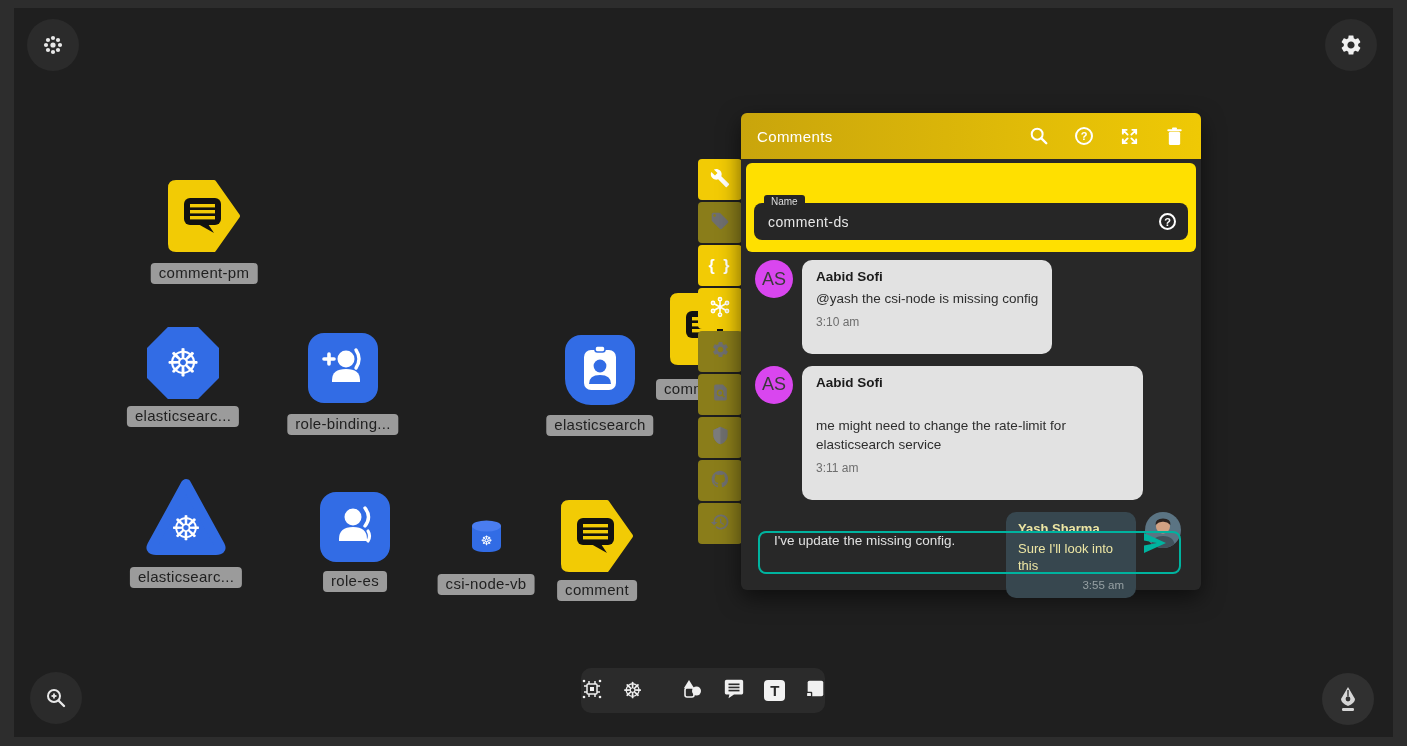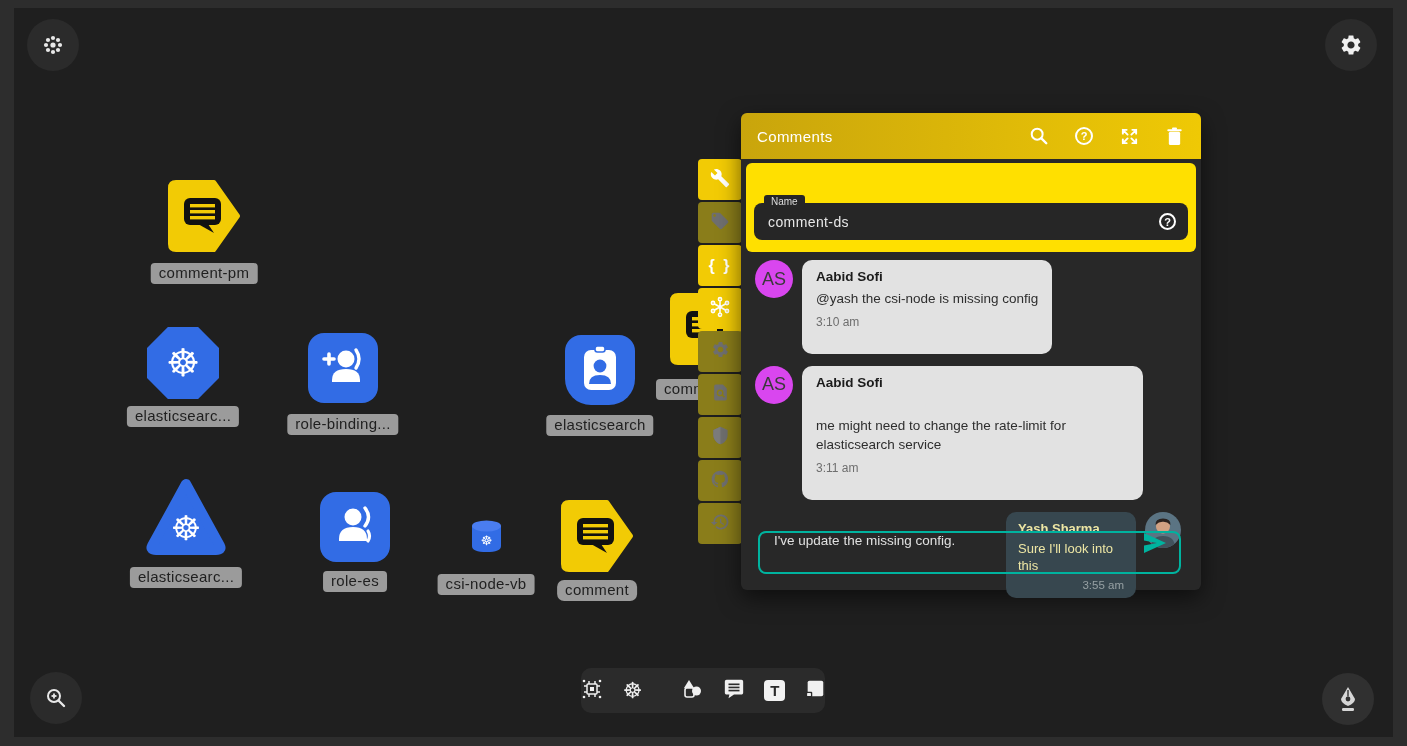--- a/index.html
+++ b/index.html
@@ -221,21 +221,21 @@
   <div class="node-icon" style="left:561px; top:500px;">
     <svg width="72" height="72" viewBox="0 0 72 72">
       <path d="M8 2 H46 L70 36 L46 70 H8 Q2 70 2 64 V8 Q2 2 8 2 Z" fill="#F2CB05" stroke="#F2CB05" stroke-width="4" stroke-linejoin="round"></path>
       <rect x="16" y="18" width="37" height="27" rx="6" fill="#111"></rect>
       <rect x="22" y="24" width="25" height="3.4" fill="#F2CB05"></rect>
       <rect x="22" y="30" width="25" height="3.4" fill="#F2CB05"></rect>
       <rect x="22" y="36" width="25" height="3.4" fill="#F2CB05"></rect>
       <path d="M40 44 L46 53 L30 44 Z" fill="#111"></path>
     </svg>
   </div>
-  <div class="node-label center" style="left:597px; top:580px;border-radius:7px;">comment</div>
+  <div class="node-label center" style="left:597px; top:580px;">comment</div>
 
   <div class="vtoolbar">
     <div class="vtool active">
       <span>
         <svg width="20" height="20" viewBox="0 0 24 24" fill="#fff">
             <path d="M22.7 19l-9.1-9.1c.9-2.3.4-5-1.5-6.9-2-2-5-2.4-7.4-1.3L9 6 6 9 1.6 4.7C.4 7.1.9 10.1 2.9 12.1c1.9 1.9 4.6 2.4 6.9 1.5l9.1 9.1c.4.4 1 .4 1.4 0l2.3-2.3c.5-.4.5-1.1.1-1.4z"></path>
           </svg>
       </span>
     </div>
     <div class="vtool dim">

